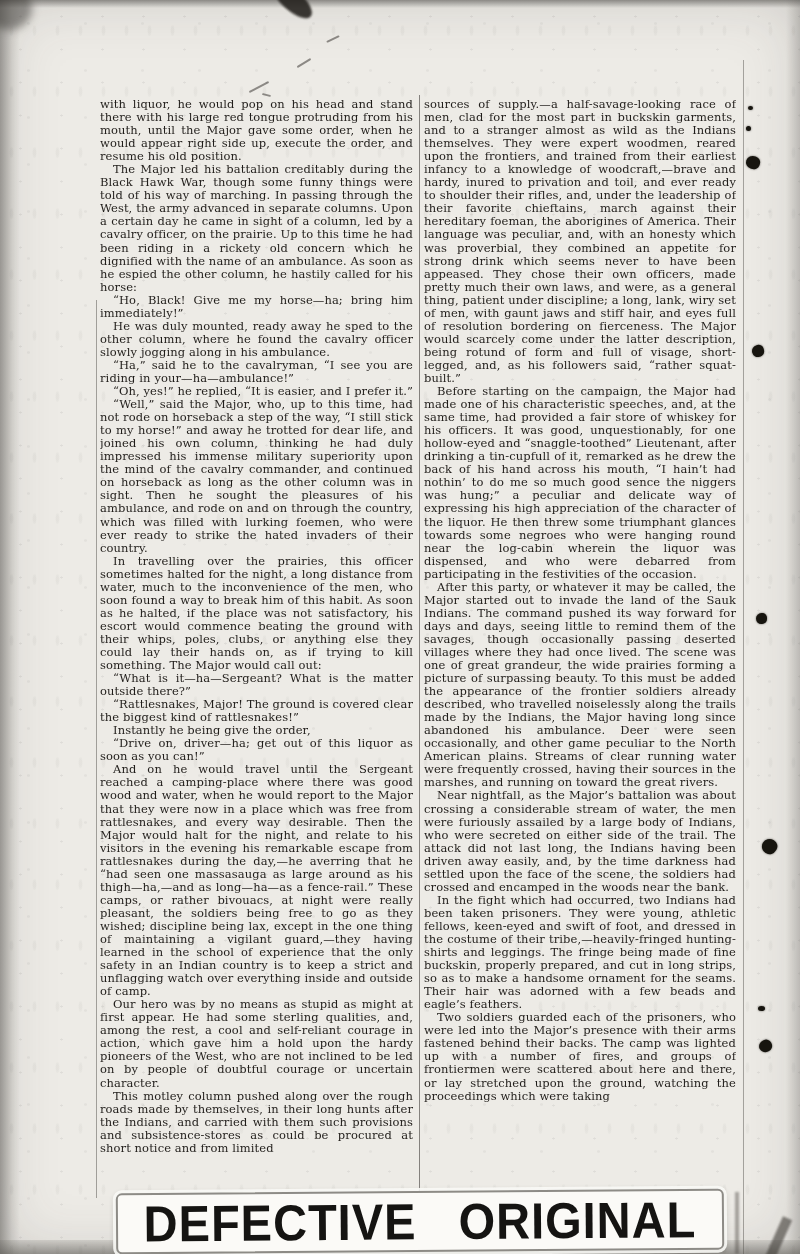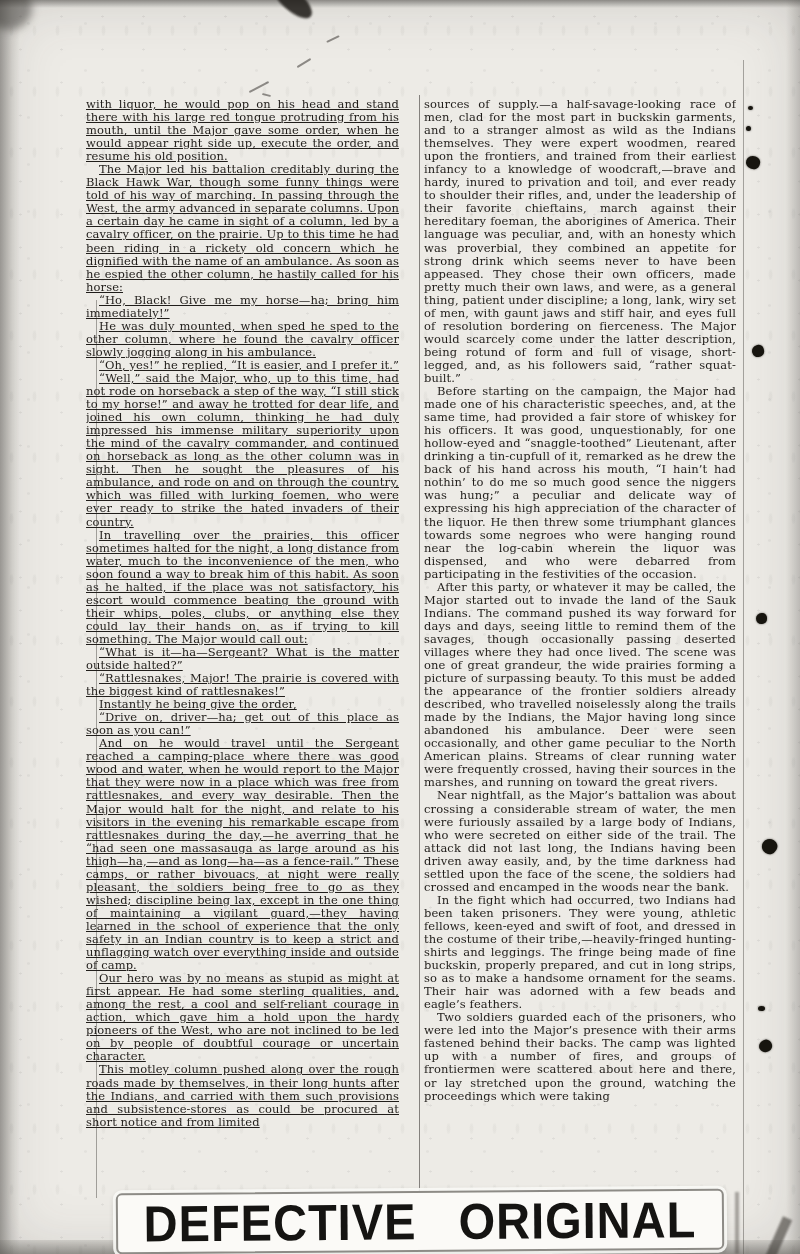--- a/index.html
+++ b/index.html
@@ -37,21 +37,21 @@
   #rule-left{left:96px;top:300px;height:898px;background:rgba(45,42,38,.4);}
   #rule-right{left:743px;top:60px;height:1194px;background:rgba(45,42,38,.38);}
   
   .col{
     position:absolute;top:98px;height:1096px;overflow:hidden;
     color:#201d1a;
     font-size:11.5px;line-height:13.05px;
     text-align:justify;letter-spacing:.1px;
     text-rendering:optimizeLegibility;
   }
-  #col-left{left:86px;width:313px;text-decoration:underline;}
+  #col-left{left:100px;width:313px;}
   #col-right{left:424px;width:312px;}
   .col p{margin:0;text-indent:13px;}
   .col p.noindent{text-indent:0;}
   
   .blot{position:absolute;background:#17150f;border-radius:54% 46% 48% 52%;box-shadow:0 0 2px rgba(23,21,15,.7);}
   #blot1{left:746px;top:156px;width:14px;height:13px;transform:rotate(20deg);}
   #blot2{left:752px;top:345px;width:12px;height:12px;transform:rotate(-14deg);}
   #blot3{left:756px;top:613px;width:11px;height:11px;}
   #blot4{left:762px;top:839px;width:15px;height:15px;transform:rotate(30deg);}
   #blot5{left:758px;top:1006px;width:7px;height:5px;border-radius:50%;}
@@ -109,28 +109,29 @@
   <div class="scribble" id="scr4"></div>
 
   <div class="rule" id="rule-left"></div>
   <div class="rule" id="rule-mid"></div>
   <div class="rule" id="rule-right"></div>
 
   <div class="col" id="col-left">
     <p class="noindent">with liquor, he would pop on his head and stand there with his large red tongue protruding from his mouth, until the Major gave some order, when he would appear right side up, execute the order, and resume his old position.</p>
     <p>The Major led his battalion creditably during the Black Hawk War, though some funny things were told of his way of marching. In passing through the West, the army advanced in separate columns. Upon a certain day he came in sight of a column, led by a cavalry officer, on the prairie. Up to this time he had been riding in a rickety old concern which he dignified with the name of an ambulance. As soon as he espied the other column, he hastily called for his horse:</p>
     <p>“Ho, Black! Give me my horse—ha; bring him immediately!”</p>
-    <p>He was duly mounted, when sped he sped to the other column, where he found the cavalry officer slowly jogging along in his ambulance.</p>
+    <p>He was duly mounted, ready away he sped to the other column, where he found the cavalry officer slowly jogging along in his ambulance.</p>
+    <p>“Ha,” said he to the cavalryman, “I see you are riding in your—ha—ambulance!”</p>
     <p>“Oh, yes!” he replied, “It is easier, and I prefer it.”</p>
     <p>“Well,” said the Major, who, up to this time, had not rode on horseback a step of the way, “I still stick to my horse!” and away he trotted for dear life, and joined his own column, thinking he had duly impressed his immense military superiority upon the mind of the cavalry commander, and continued on horseback as long as the other column was in sight. Then he sought the pleasures of his ambulance, and rode on and on through the country, which was filled with lurking foemen, who were ever ready to strike the hated invaders of their country.</p>
     <p>In travelling over the prairies, this officer sometimes halted for the night, a long distance from water, much to the inconvenience of the men, who soon found a way to break him of this habit. As soon as he halted, if the place was not satisfactory, his escort would commence beating the ground with their whips, poles, clubs, or anything else they could lay their hands on, as if trying to kill something. The Major would call out:</p>
-    <p>“What is it—ha—Sergeant? What is the matter outside halted?”</p>
-    <p>“Rattlesnakes, Major! The prairie is covered with the biggest kind of rattlesnakes!”</p>
+    <p>“What is it—ha—Sergeant? What is the matter outside there?”</p>
+    <p>“Rattlesnakes, Major! The ground is covered clear the biggest kind of rattlesnakes!”</p>
     <p>Instantly he being give the order,</p>
-    <p>“Drive on, driver—ha; get out of this place as soon as you can!”</p>
+    <p>“Drive on, driver—ha; get out of this liquor as soon as you can!”</p>
     <p>And on he would travel until the Sergeant reached a camping-place where there was good wood and water, when he would report to the Major that they were now in a place which was free from rattlesnakes, and every way desirable. Then the Major would halt for the night, and relate to his visitors in the evening his remarkable escape from rattlesnakes during the day,—he averring that he “had seen one massasauga as large around as his thigh—ha,—and as long—ha—as a fence-rail.” These camps, or rather bivouacs, at night were really pleasant, the soldiers being free to go as they wished; discipline being lax, except in the one thing of maintaining a vigilant guard,—they having learned in the school of experience that the only safety in an Indian country is to keep a strict and unflagging watch over everything inside and outside of camp.</p>
     <p>Our hero was by no means as stupid as might at first appear. He had some sterling qualities, and, among the rest, a cool and self-reliant courage in action, which gave him a hold upon the hardy pioneers of the West, who are not inclined to be led on by people of doubtful courage or uncertain character.</p>
     <p>This motley column pushed along over the rough roads made by themselves, in their long hunts after the Indians, and carried with them such provisions and subsistence-stores as could be procured at short notice and from limited</p>
   </div>
 
   <div class="col" id="col-right">
     <p class="noindent">sources of supply.—a half-savage-looking race of men, clad for the most part in buckskin garments, and to a stranger almost as wild as the Indians themselves. They were expert woodmen, reared upon the frontiers, and trained from their earliest infancy to a knowledge of woodcraft,—brave and hardy, inured to privation and toil, and ever ready to shoulder their rifles, and, under the leadership of their favorite chieftains, march against their hereditary foeman, the aborigines of America. Their language was peculiar, and, with an honesty which was proverbial, they combined an appetite for strong drink which seems never to have been appeased. They chose their own officers, made pretty much their own laws, and were, as a general thing, patient under discipline; a long, lank, wiry set of men, with gaunt jaws and stiff hair, and eyes full of resolution bordering on fierceness. The Major would scarcely come under the latter description, being rotund of form and full of visage, short-legged, and, as his followers said, “rather squat-built.”</p>
     <p>Before starting on the campaign, the Major had made one of his characteristic speeches, and, at the same time, had provided a fair store of whiskey for his officers. It was good, unquestionably, for one hollow-eyed and “snaggle-toothed” Lieutenant, after drinking a tin-cupfull of it, remarked as he drew the back of his hand across his mouth, “I hain’t had nothin’ to do me so much good sence the niggers was hung;” a peculiar and delicate way of expressing his high appreciation of the character of the liquor. He then threw some triumphant glances towards some negroes who were hanging round near the log-cabin wherein the liquor was dispensed, and who were debarred from participating in the festivities of the occasion.</p>
     <p>After this party, or whatever it may be called, the Major started out to invade the land of the Sauk Indians. The command pushed its way forward for days and days, seeing little to remind them of the savages, though occasionally passing deserted villages where they had once lived. The scene was one of great grandeur, the wide prairies forming a picture of surpassing beauty. To this must be added the appearance of the frontier soldiers already described, who travelled noiselessly along the trails made by the Indians, the Major having long since abandoned his ambulance. Deer were seen occasionally, and other game peculiar to the North American plains. Streams of clear running water were frequently crossed, having their sources in the marshes, and running on toward the great rivers.</p>
     <p>Near nightfall, as the Major’s battalion was about crossing a considerable stream of water, the men were furiously assailed by a large body of Indians, who were secreted on either side of the trail. The attack did not last long, the Indians having been driven away easily, and, by the time darkness had settled upon the face of the scene, the soldiers had crossed and encamped in the woods near the bank.</p>

